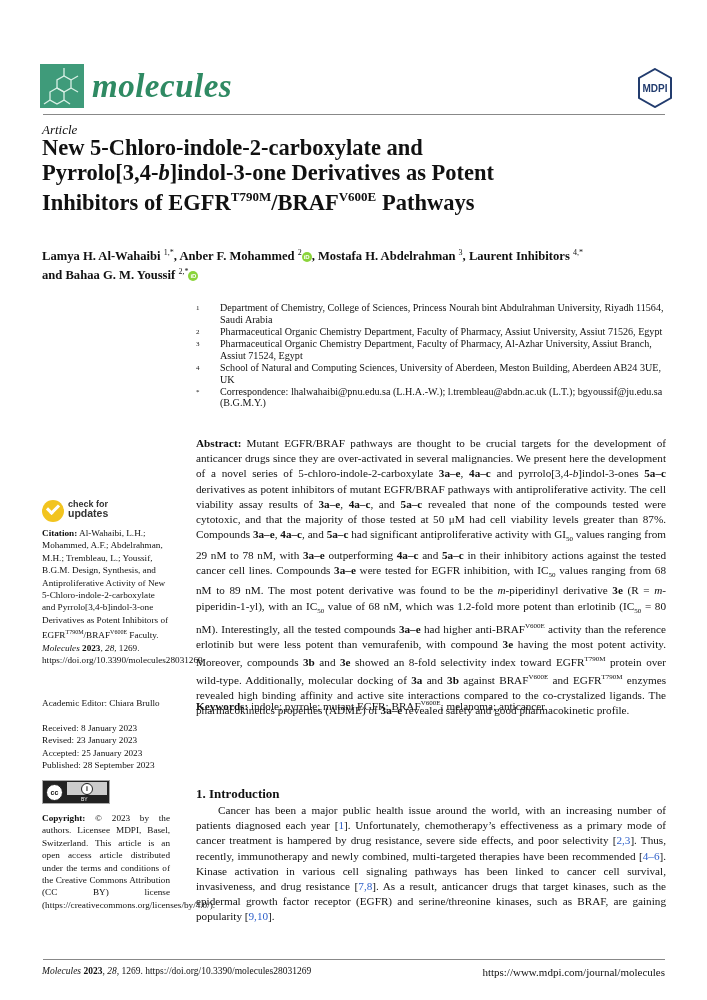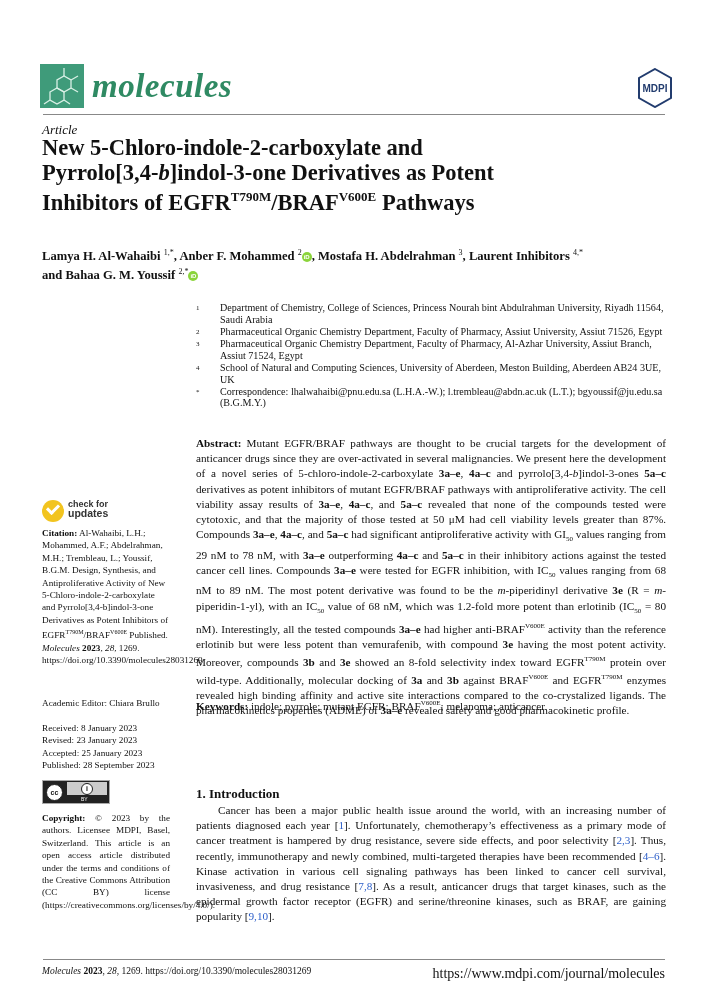--- a/index.html
+++ b/index.html
@@ -29,21 +29,21 @@
   .cc-right{position:absolute;left:24px;top:1px;width:40px;height:13px;background:#ccc;}
   .cc-right span{position:absolute;left:14px;top:1px;width:10px;height:10px;border-radius:50%;background:#fff;border:1px solid #222;font-size:7px;line-height:10px;text-align:center;font-weight:bold;font-family:"Liberation Sans",sans-serif;}
   .cc-by{position:absolute;left:38px;top:15px;color:#fff;font-size:5px;font-family:"Liberation Sans",sans-serif;}
   .main{left:196px;width:470px;font-size:11.2px;line-height:15.2px;text-align:justify;}
   .main b{font-weight:bold;}
   .main sub,.main sup{font-size:7px;}
   .section-title{left:196px;top:786px;font-size:13px;font-weight:bold;}
   .link{color:#2c5ec9;}
   .rule-bottom{left:43px;top:959px;width:622px;height:1px;background:#888;}
   .footer-left{left:42px;top:966px;font-size:9.5px;}
-  .footer-right{right:42px;top:966px;font-size:14px;}
+  .footer-right{right:42px;top:966px;font-size:11px;}
 </style>
 </head>
 <body>
 
 <div class="abs header-logo">
   <svg width="44" height="44" viewBox="0 0 44 44">
     <g stroke="#d9f0e6" stroke-width="1.3" fill="none">
       <polygon points="10,28 17,24 24,28 24,36 17,40 10,36"></polygon>
       <polygon points="17,24 17,16 24,12 31,16 31,24 24,28"></polygon>
       <line x1="24" y1="12" x2="24" y2="4"></line>
@@ -105,21 +105,21 @@
   <div class="check-circle">
       <div class="check-mark"></div>
     </div>
   <div class="check-text">
       <div>check for</div>
       <div class="u">updates</div>
     </div>
 </div>
 
 <div class="abs sidebar" style="top:527px;">
-  <b>Citation:</b><span> Al-Wahaibi, L.H.; Mohammed, A.F.; Abdelrahman, M.H.; Trembleau, L.; Youssif, B.G.M. Design, Synthesis, and Antiproliferative Activity of New 5-Chloro-indole-2-carboxylate and Pyrrolo[3,4-b]indol-3-one Derivatives as Potent Inhibitors of EGFR</span><sup style="font-size:6px">T790M</sup><span>/BRAF</span><sup style="font-size:6px">V600E</sup><span> Published.</span>
+  <b>Citation:</b><span> Al-Wahaibi, L.H.; Mohammed, A.F.; Abdelrahman, M.H.; Trembleau, L.; Youssif, B.G.M. Design, Synthesis, and Antiproliferative Activity of New 5-Chloro-indole-2-carboxylate and Pyrrolo[3,4-b]indol-3-one Derivatives as Potent Inhibitors of EGFR</span><sup style="font-size:6px">T790M</sup><span>/BRAF</span><sup style="font-size:6px">V600E</sup><span> Faculty.</span>
   <i>Molecules</i> <b>2023</b>, <i>28</i><span>, 1269. https://doi.org/10.3390/molecules28031269</span>
 </div>
 <div class="abs sidebar" style="top:697px;">Academic Editor: Chiara Brullo</div>
 <div class="abs sidebar" style="top:722px;">
   <div>Received: 8 January 2023</div>
   <div>Revised: 23 January 2023</div>
   <div>Accepted: 25 January 2023</div>
   <div>Published: 28 September 2023</div>
 </div>
 

